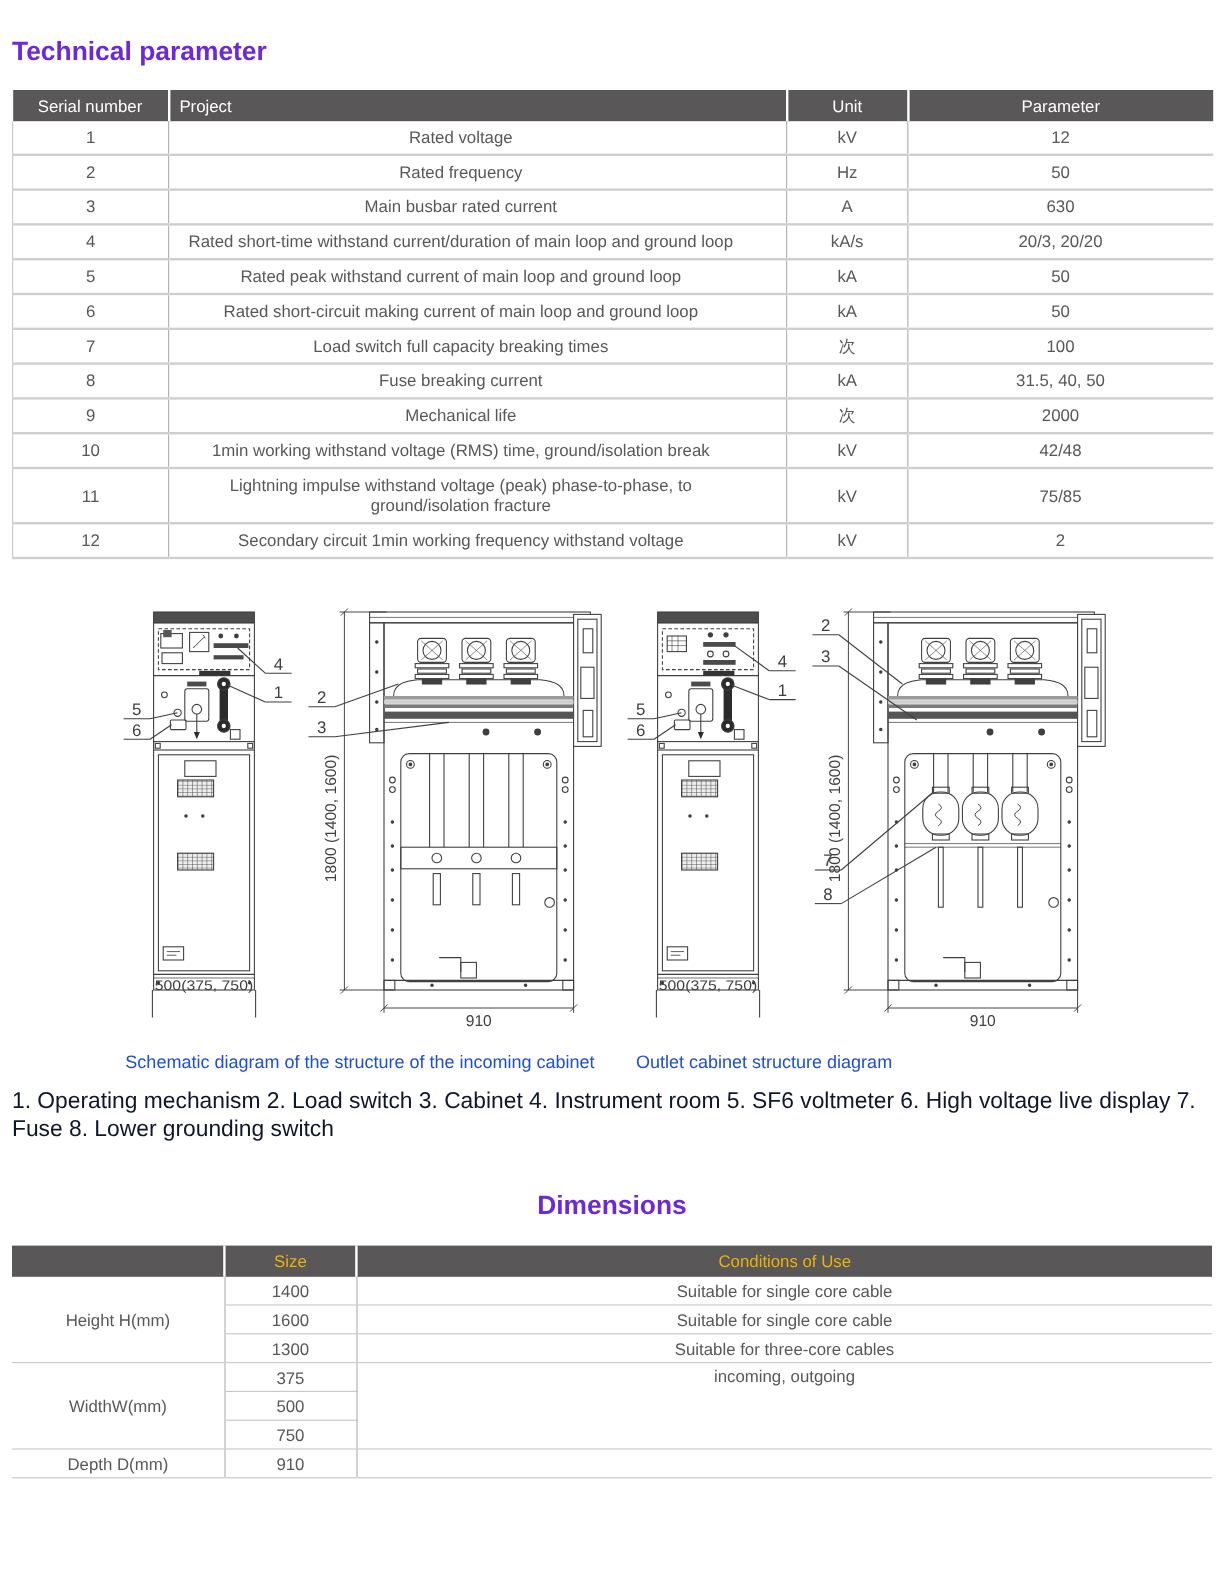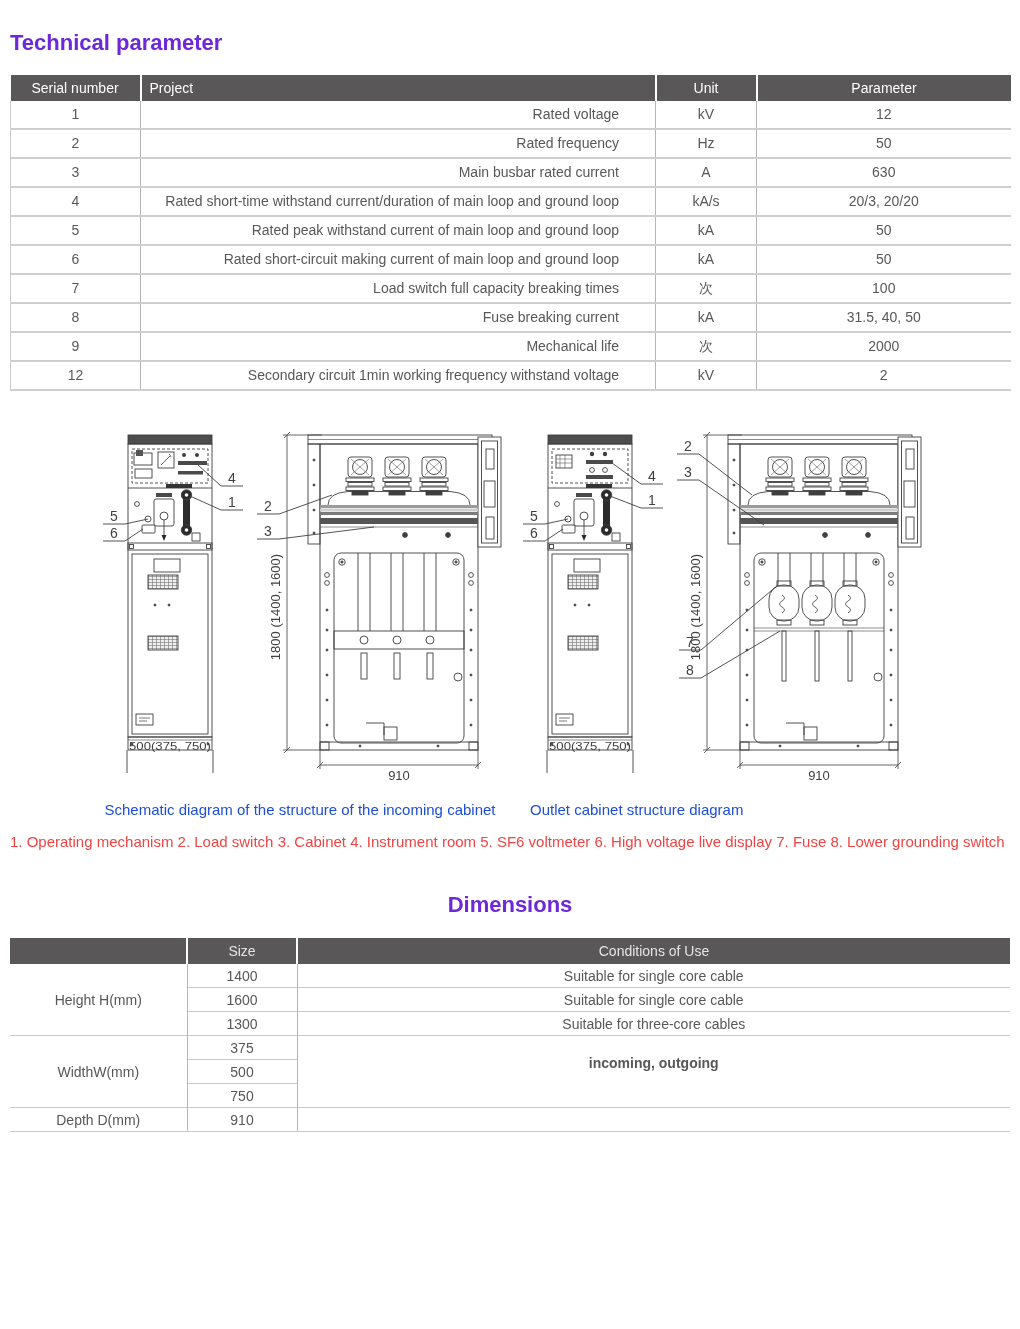--- a/index.html
+++ b/index.html
@@ -11,44 +11,44 @@
   #h-install { margin-top:36px; }
   #h-dims { margin-top:38px;text-align:center; }
 
   
   table.tech { width:1000px; border-collapse:collapse; table-layout:fixed; font-size:14px; margin-top:19px; }
   table.tech thead th { background:#595757; color:#fff; font-weight:400; height:26px; padding:0 8px; border-left:2px solid #fff; text-align:center; }
   table.tech thead th:first-child { border-left:none; }
   table.tech thead th.c-project { text-align:left; }
   table.tech tbody td { border-bottom:2px solid #cfcfcf; border-left:1px solid #b5b5b6; padding:5px 8px; line-height:17px; text-align:center; vertical-align:middle; }
   table.tech tbody td.c-sn { border-left:1px solid #c9caca; }
-  table.tech tbody td.c-project { text-align:right; padding-right:36px; }
+  table.tech tbody td.c-project { text-align:center; padding-right:36px; }
 
   
   .drawing-wrap { margin-top:26px; }
   svg text { font-family:"Liberation Sans",sans-serif; fill:#3f3f3f; }
   .plabel { font-size:14px; }
   .dimtext { font-size:13px; }
   .dimtext-sm { font-size:11.5px; }
 
   
   .captions { display:flex; margin-top:8px; font-size:15px; color:#1d4ed8; }
   .captions .cap1 { margin-left:60px; width:460px; text-align:center; }
   .captions .cap2 { width:380px; text-align:left; }
-  .legend { margin:12px 0 0 0; font-size:15px; line-height:24px; color:#ef4444; width:1000px; }
+  .legend { margin:12px 0 0 0; font-size:19px; line-height:24px; color:#0f172a; width:1000px; }
 
   
   table.dims { width:1000px; border-collapse:collapse; table-layout:fixed; font-size:14px; margin-top:20px; }
-  table.dims thead th { background:#595757; color:#e5e5e5; font-weight:400; height:24px; border-left:2px solid #fff; text-align:center; }
+  table.dims thead th { background:#595757; color:#eab308; font-weight:400; height:24px; border-left:2px solid #fff; text-align:center; }
   table.dims thead th:first-child { border-left:none; }
   table.dims tbody td { height:23px; border-top:1px solid #c9caca; text-align:center; padding:0 6px; vertical-align:middle; }
   table.dims tbody tr.first td { border-top:none; }
   table.dims tbody tr.last td { border-bottom:1px solid #c9caca; }
   table.dims tbody td.c-size, table.dims tbody td.c-cond { border-left:1px solid #b5b5b6; }
-  table.dims tbody td.cond-top { vertical-align:top; padding-top:19px;font-weight:bold; }
+  table.dims tbody td.cond-top { vertical-align:top; padding-top:3px; }
 </style>
 </head>
 <body>
 
 <div class="page">
 
   <h2 class="red-heading" id="h-tech">Technical parameter</h2>
 
   <table class="tech">
     <colgroup>
@@ -112,20 +112,32 @@
           <td class="c-sn">8</td>
           <td class="c-project">Fuse breaking current</td>
           <td>kA</td>
           <td>31.5, 40, 50</td>
         </tr>
       <tr>
           <td class="c-sn">9</td>
           <td class="c-project">Mechanical life</td>
           <td>次</td>
           <td>2000</td>
+        </tr>
+      <tr>
+          <td class="c-sn">10</td>
+          <td class="c-project">1min working withstand voltage (RMS) time, ground/isolation break</td>
+          <td>kV</td>
+          <td>42/48</td>
+        </tr>
+      <tr>
+          <td class="c-sn">11</td>
+          <td class="c-project">Lightning impulse withstand voltage (peak) phase-to-phase, to ground/isolation fracture</td>
+          <td>kV</td>
+          <td>75/85</td>
         </tr>
       <tr>
           <td class="c-sn">12</td>
           <td class="c-project">Secondary circuit 1min working frequency withstand voltage</td>
           <td>kV</td>
           <td>2</td>
         </tr>
     </tbody>
   </table>
 

